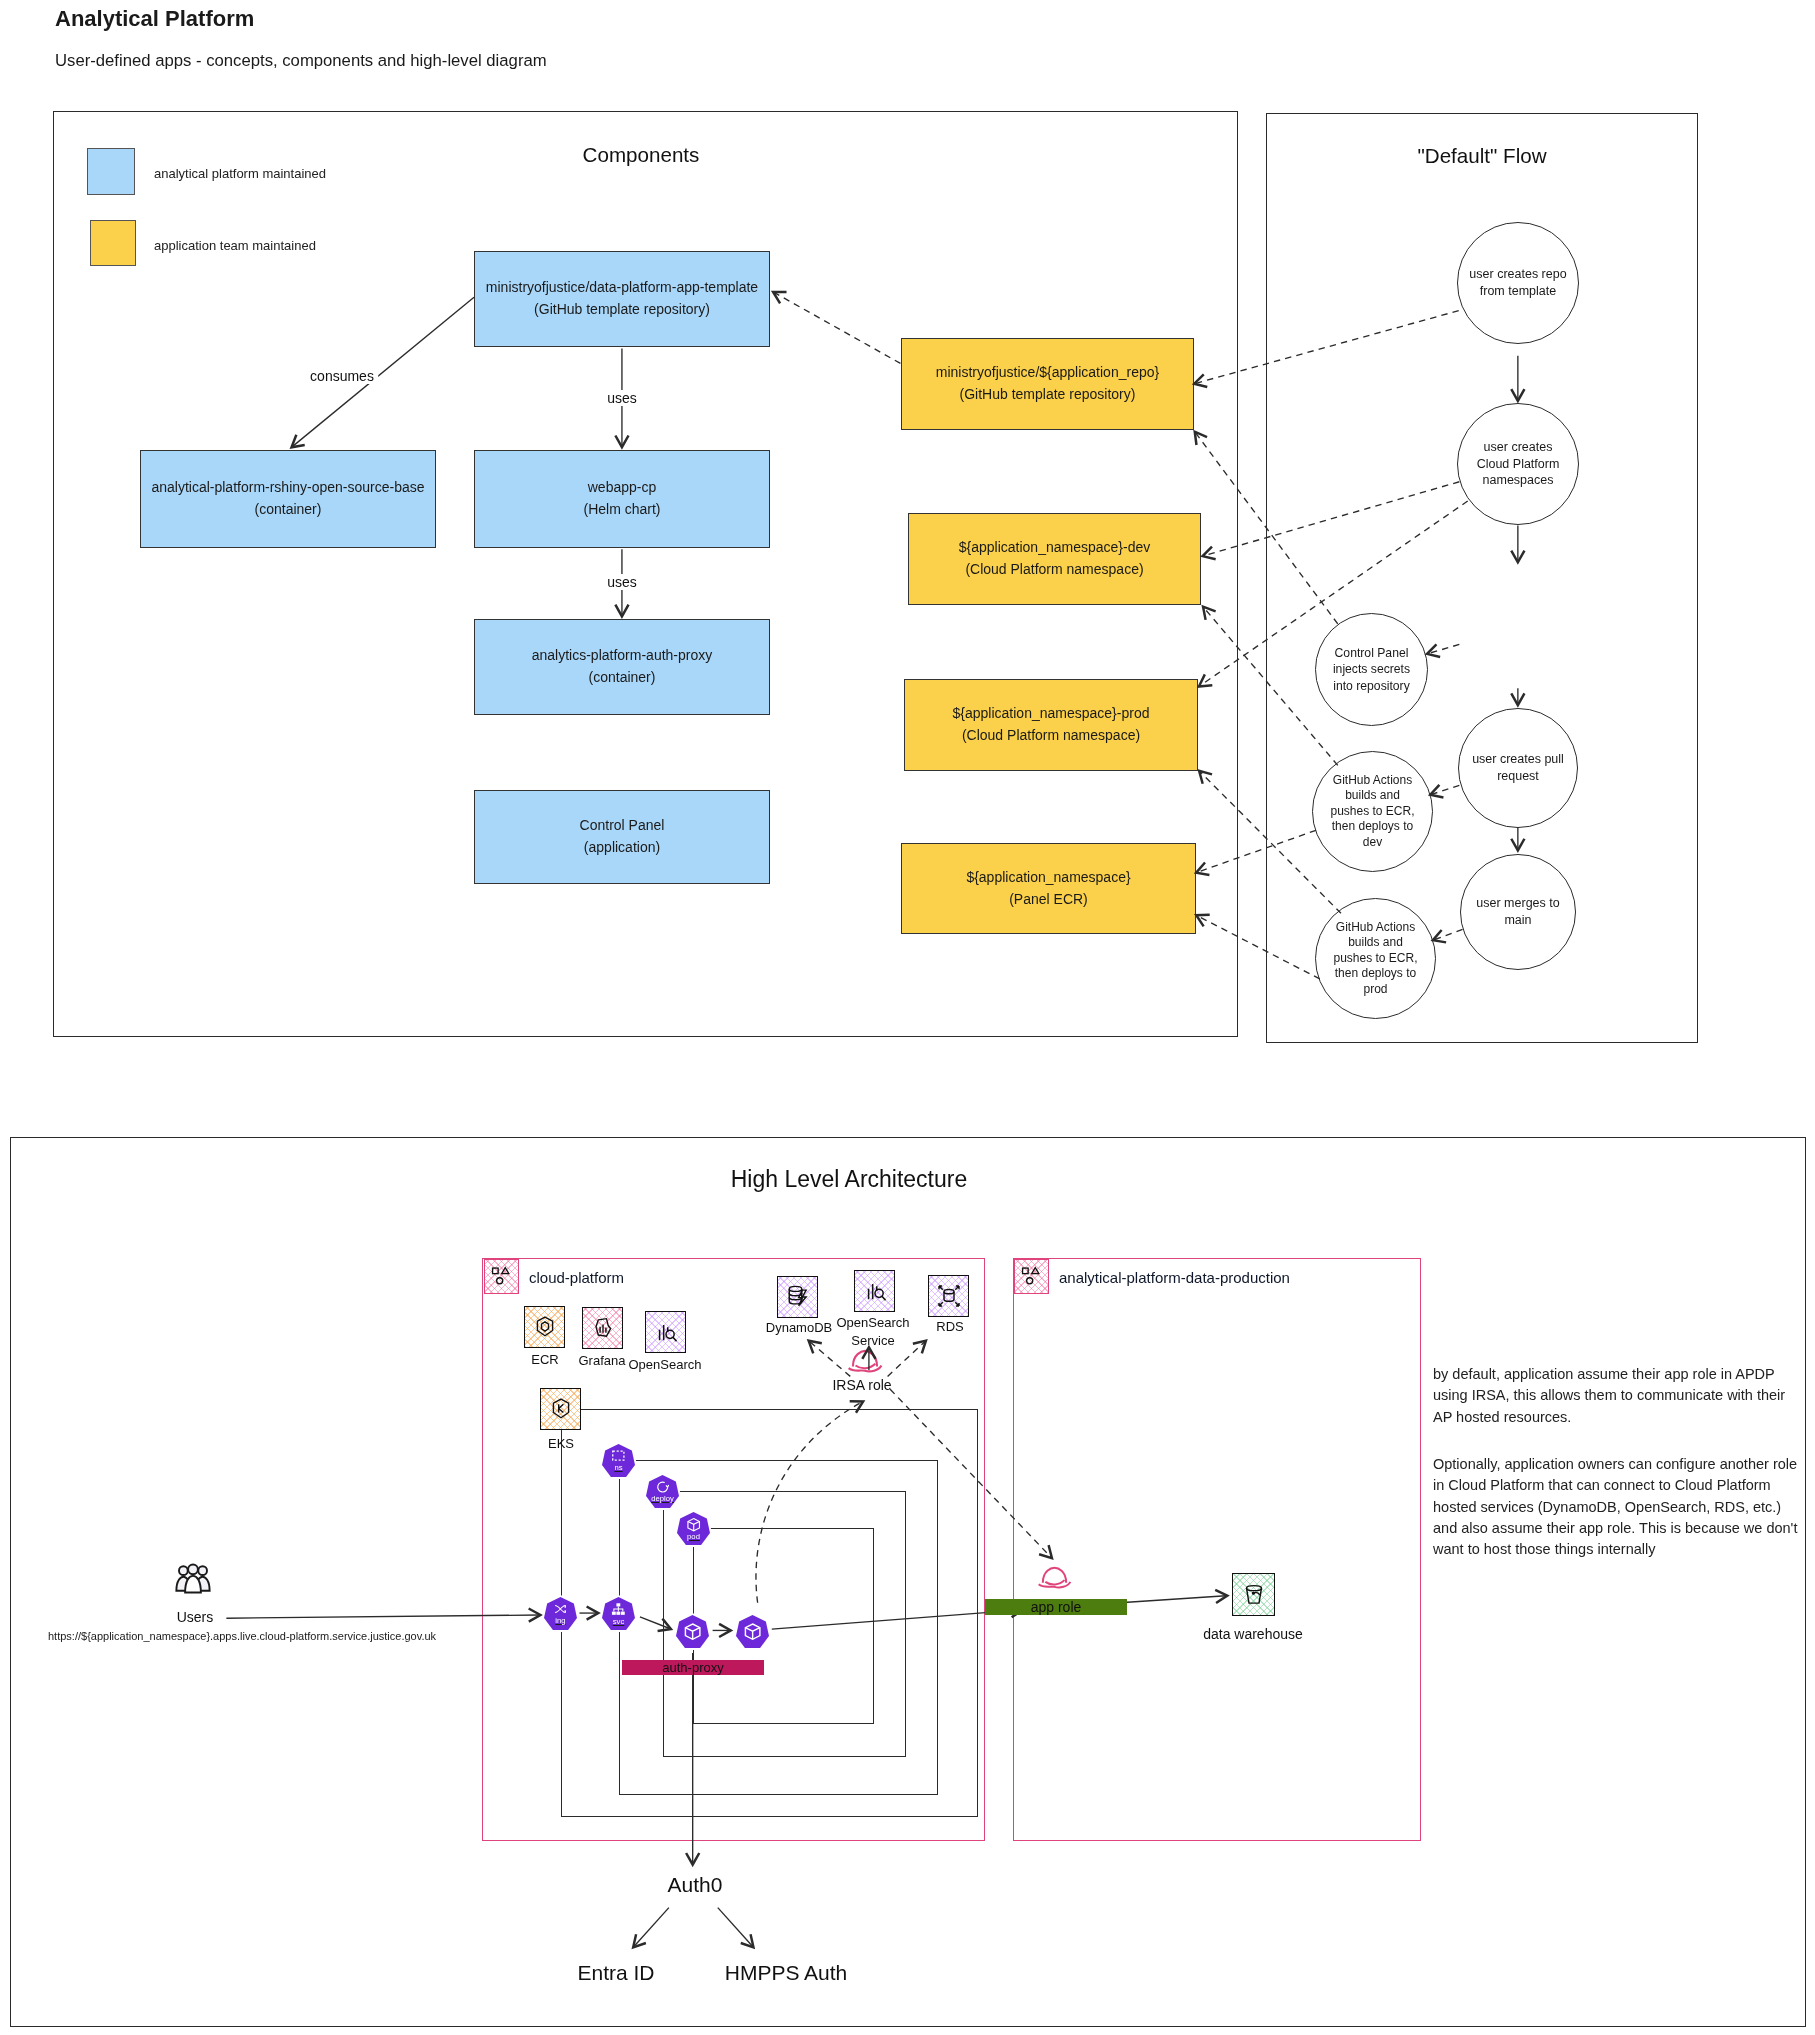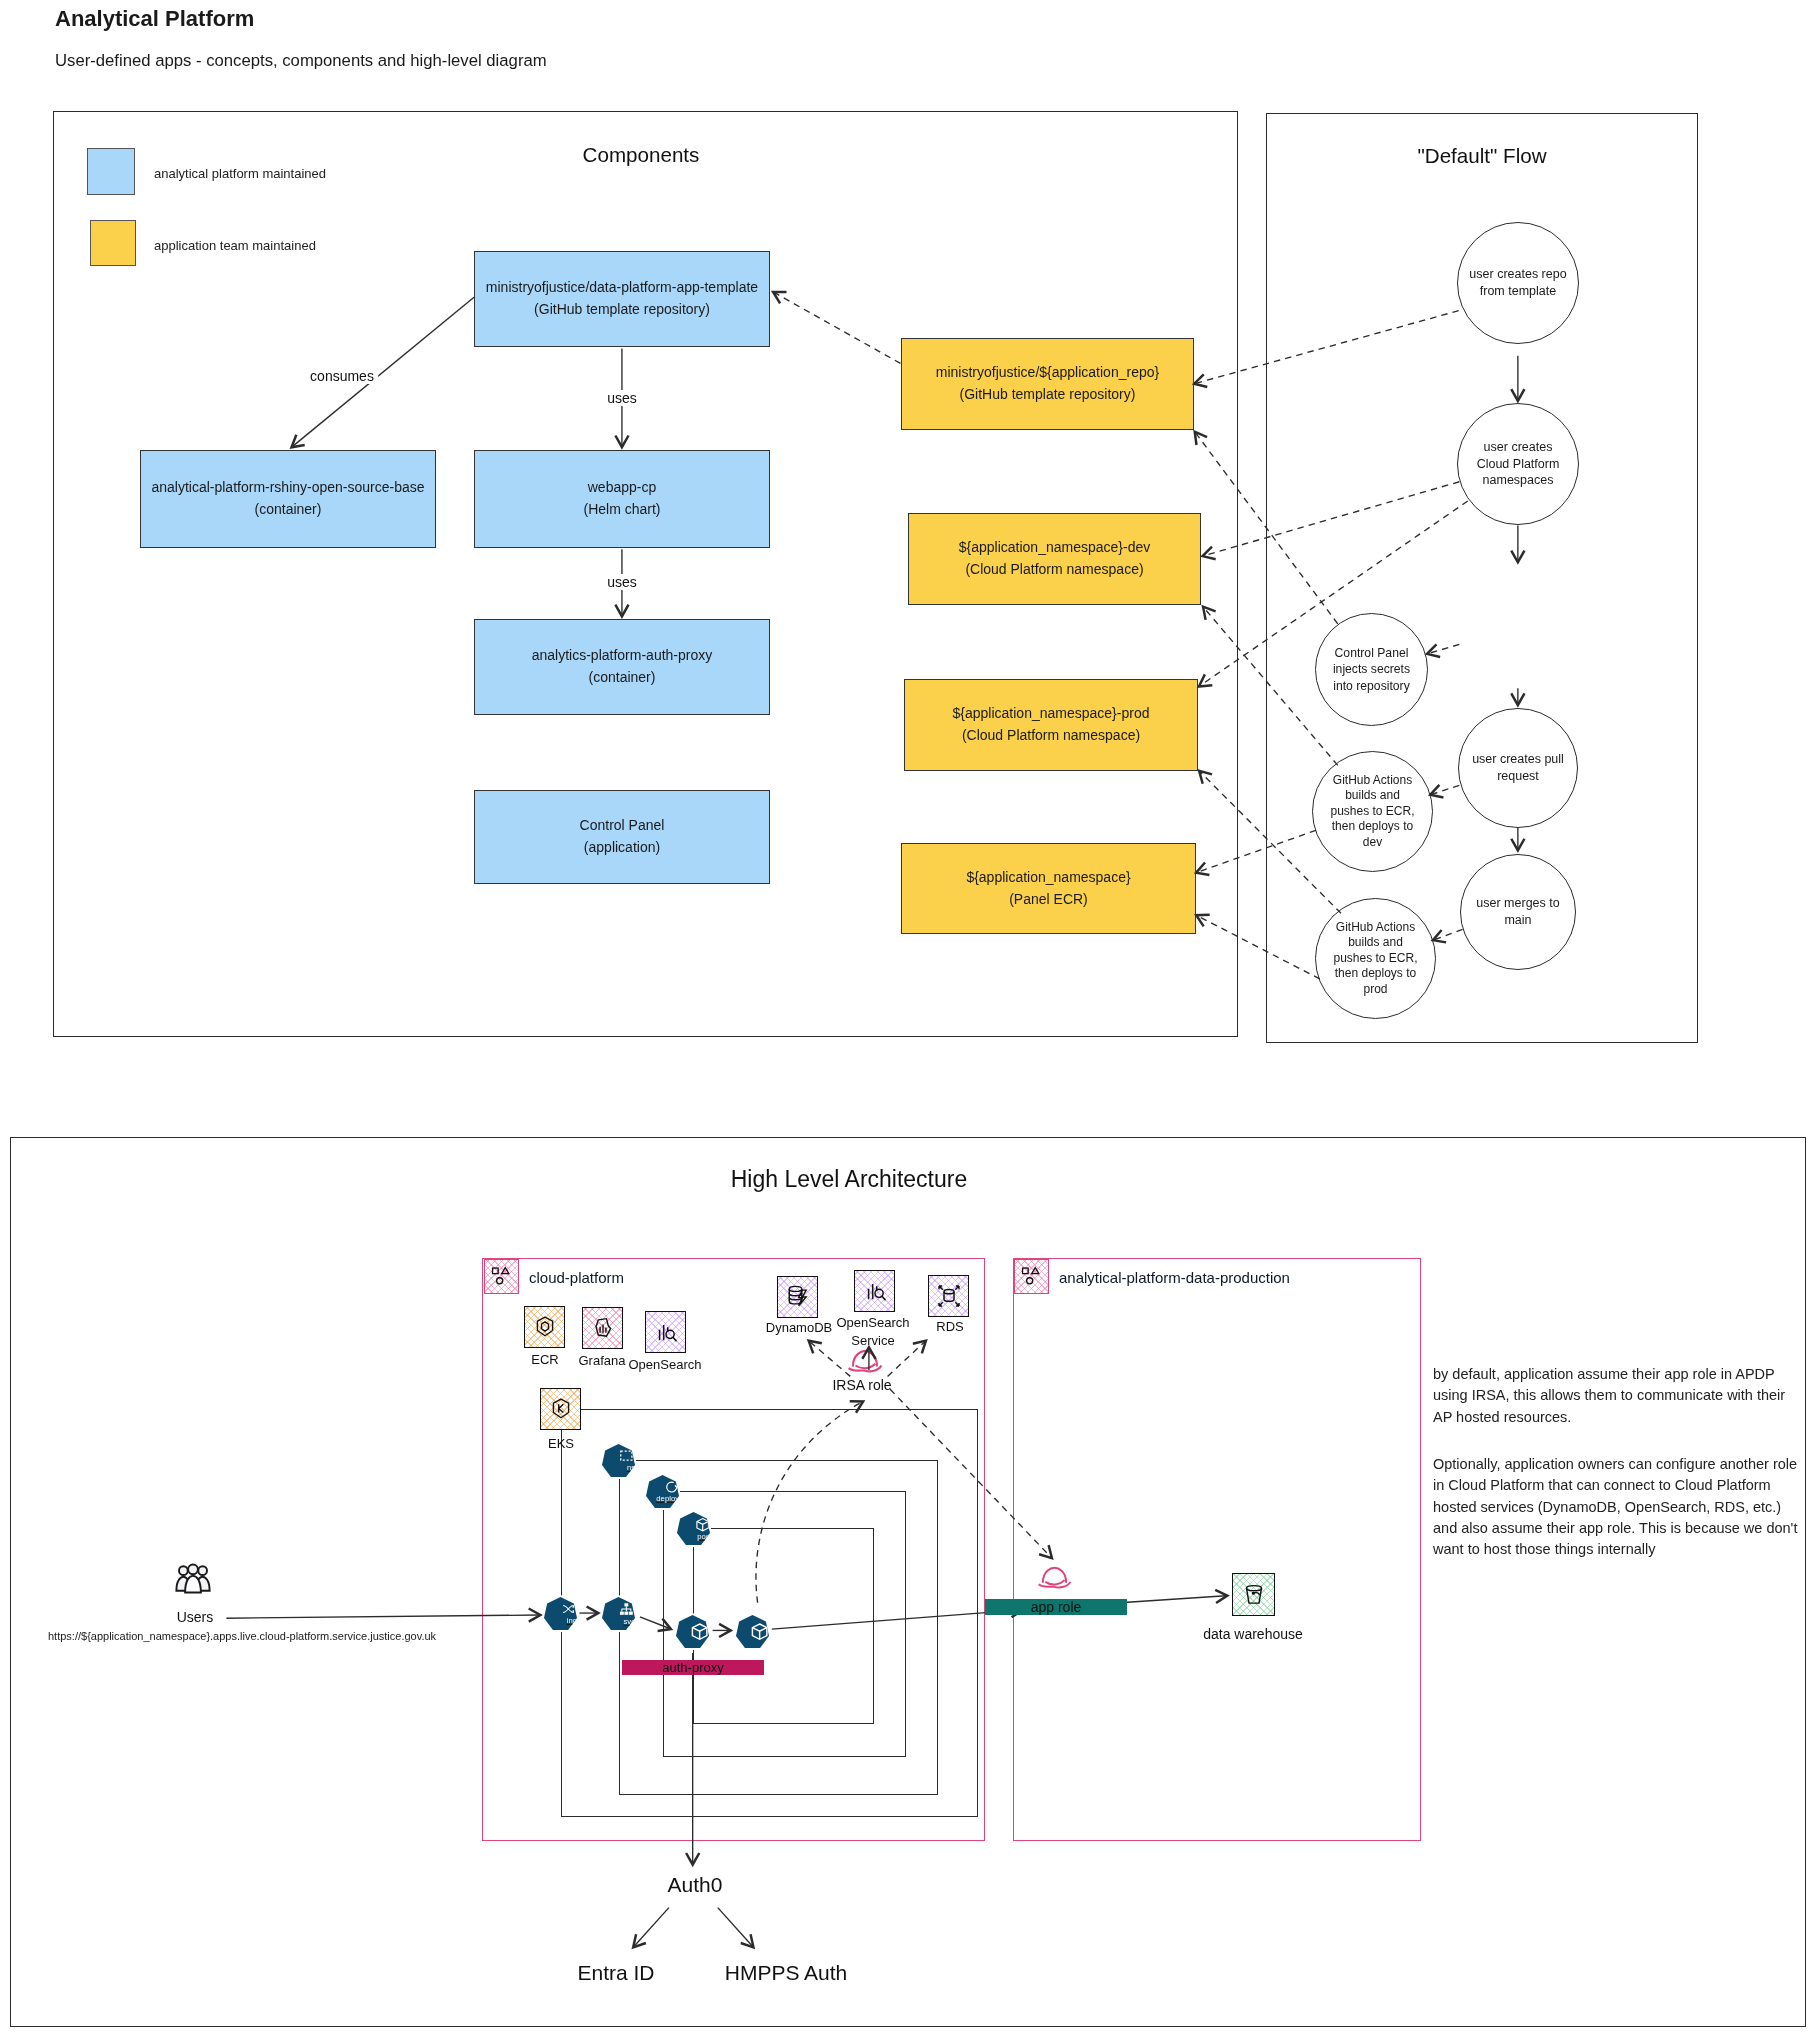--- a/index.html
+++ b/index.html
@@ -19,21 +19,21 @@
   .tile{position:absolute;width:41px;height:42px;border:1.6px solid #111;background-color:#fff;display:flex;align-items:center;justify-content:center;box-sizing:border-box;z-index:4;}
   .hatch-purple{background-image:repeating-linear-gradient(45deg,rgba(200,140,255,.5) 0 1px,transparent 1px 4.8px),repeating-linear-gradient(-45deg,rgba(200,140,255,.5) 0 1px,transparent 1px 4.8px);}
   .hatch-orange{background-image:repeating-linear-gradient(45deg,rgba(245,160,70,.55) 0 1px,transparent 1px 4.8px),repeating-linear-gradient(-45deg,rgba(245,160,70,.55) 0 1px,transparent 1px 4.8px);}
   .hatch-pink{background-image:repeating-linear-gradient(45deg,rgba(240,95,150,.45) 0 1px,transparent 1px 4.8px),repeating-linear-gradient(-45deg,rgba(240,95,150,.45) 0 1px,transparent 1px 4.8px);}
   .hatch-green{background-image:repeating-linear-gradient(45deg,rgba(110,205,140,.5) 0 1px,transparent 1px 4.8px),repeating-linear-gradient(-45deg,rgba(110,205,140,.5) 0 1px,transparent 1px 4.8px);}
   .corner-icon{position:absolute;width:35px;height:35px;border:1.6px solid #e0447c;box-sizing:border-box;display:flex;align-items:center;justify-content:center;background-color:#fff;z-index:4;}
   .pink-label{position:absolute;font-size:15px;color:#0f172a;z-index:4;white-space:nowrap;}
   .icon-label{position:absolute;width:142px;text-align:center;font-size:13px;color:#111;z-index:4;}
   .hept{clip-path:polygon(50% 0%,90.45% 19.56%,100% 63.68%,72.97% 100%,27.03% 100%,0% 63.68%,9.55% 19.56%);}
   .k8s{position:absolute;width:37px;height:37px;background:#fff;display:flex;align-items:center;justify-content:center;z-index:6;filter:drop-shadow(0 0.6px 1px rgba(0,0,0,.35));}
-  .k8s .in{width:33px;height:33px;background:#0c4a6e;display:flex;flex-direction:column;align-items:flex-end;justify-content:center;text-decoration:underline;}
+  .k8s .in{width:33px;height:33px;background:#6d28d9;display:flex;flex-direction:column;align-items:center;justify-content:center;text-decoration:underline;}
   .k8s .klbl{color:#fff;font-size:7.7px;line-height:1;margin-top:0.6px;}
   .freetext{position:absolute;color:#111;z-index:4;white-space:nowrap;transform:translateX(-50%);}
   .note{position:absolute;width:370px;font-size:14.5px;line-height:1.47;color:#222;z-index:2;}
   .hat{position:absolute;z-index:4;}
   svg.wires{position:absolute;left:0;top:0;z-index:5;pointer-events:none;}
 </style>
 </head>
 <body>
 
 <div id="canvas">
@@ -279,21 +279,21 @@
   <div class="icon-label" style="left:124px;top:1609px;font-size:14px;">Users</div>
   <div class="abs" style="left:48px;top:1630px;font-size:11px;z-index:4;">https://${application_namespace}.apps.live.cloud-platform.service.justice.gov.uk</div>
 
   <div class="hat" style="left:1034px;top:1561px;">
     <svg width="41" height="30" viewBox="0 0 48 36" fill="none" stroke="#e0447c" stroke-width="2.4">
         <path d="M10 26 C10 12 20 8 24 8 C28 8 38 12 38 26"></path>
         <path d="M5 28 C11 33 20 30 24 31 C30 33 40 31 43 25"></path>
         <path d="M13 25 C20 30 30 29 36 23"></path>
       </svg>
   </div>
-  <div class="icon-label" style="left:985px;top:1599px;font-size:14px;background:#0f766e;z-index:6;">app role</div>
+  <div class="icon-label" style="left:985px;top:1599px;font-size:14px;background:#4d7c0f;z-index:6;">app role</div>
 
   <div class="tile hatch-green" style="left:1232px;top:1573px;width:43px;height:43px;">
     <svg width="30" height="30" viewBox="0 0 48 48" fill="none" stroke="#111" stroke-width="2.3">
         <ellipse cx="24" cy="13" rx="12" ry="4"></ellipse>
         <path d="M12 13 L16 37 H32 L36 13"></path>
         <path d="M23 21 a7 7 0 0 1 10 3"></path>
         <circle cx="23" cy="21" r="1.4" fill="#111"></circle>
       </svg>
   </div>
   <div class="icon-label" style="left:1182px;top:1626px;font-size:14px;">data warehouse</div>

